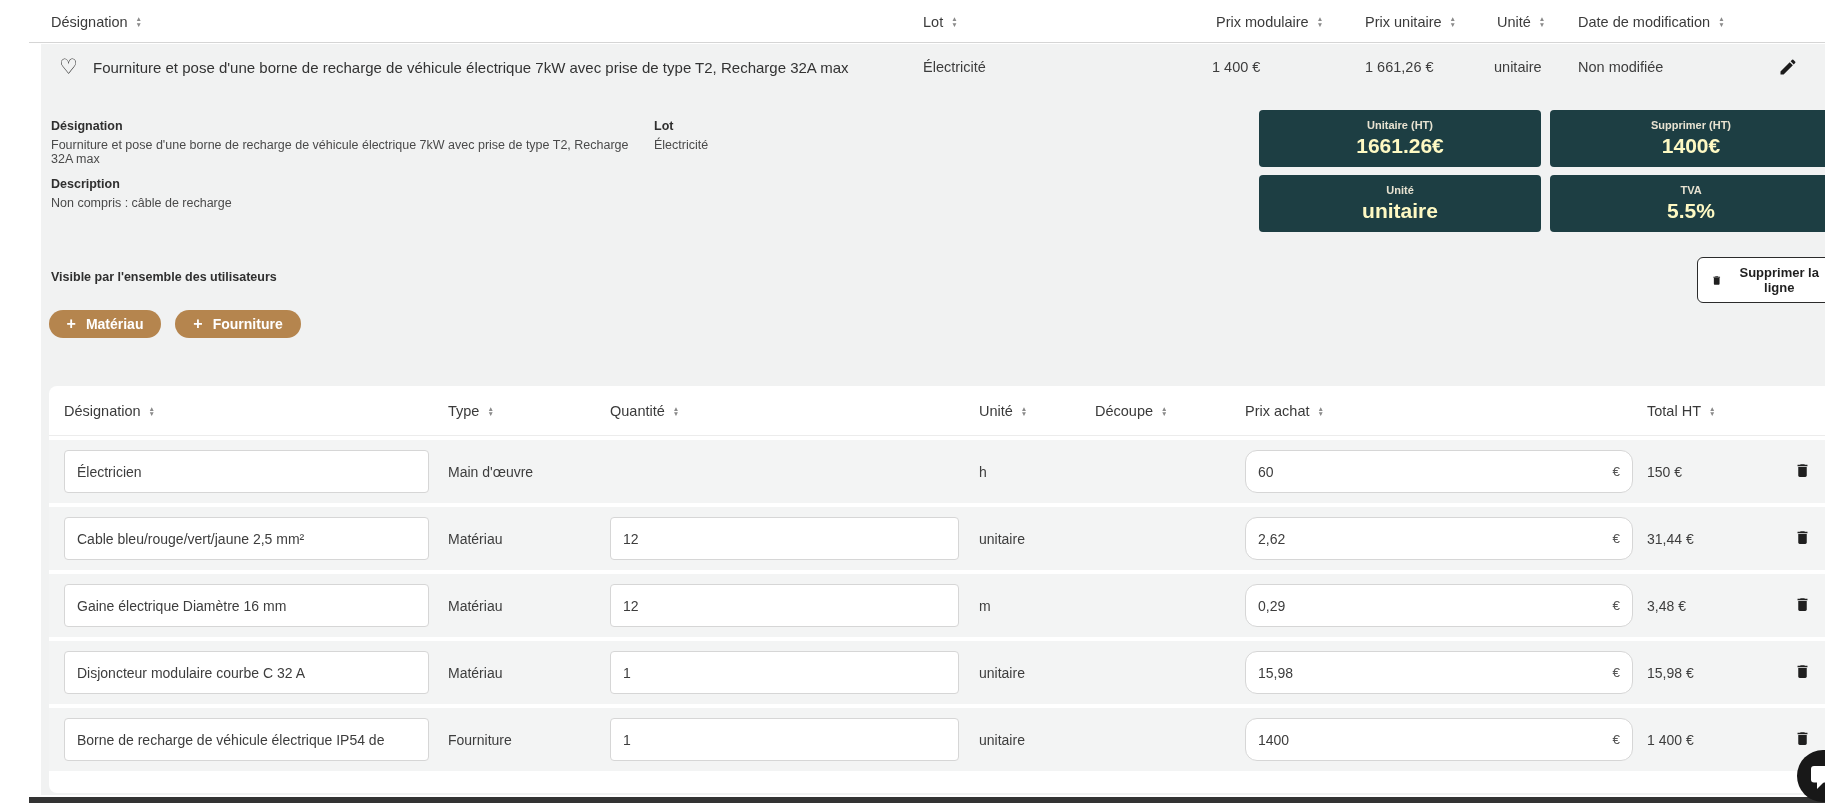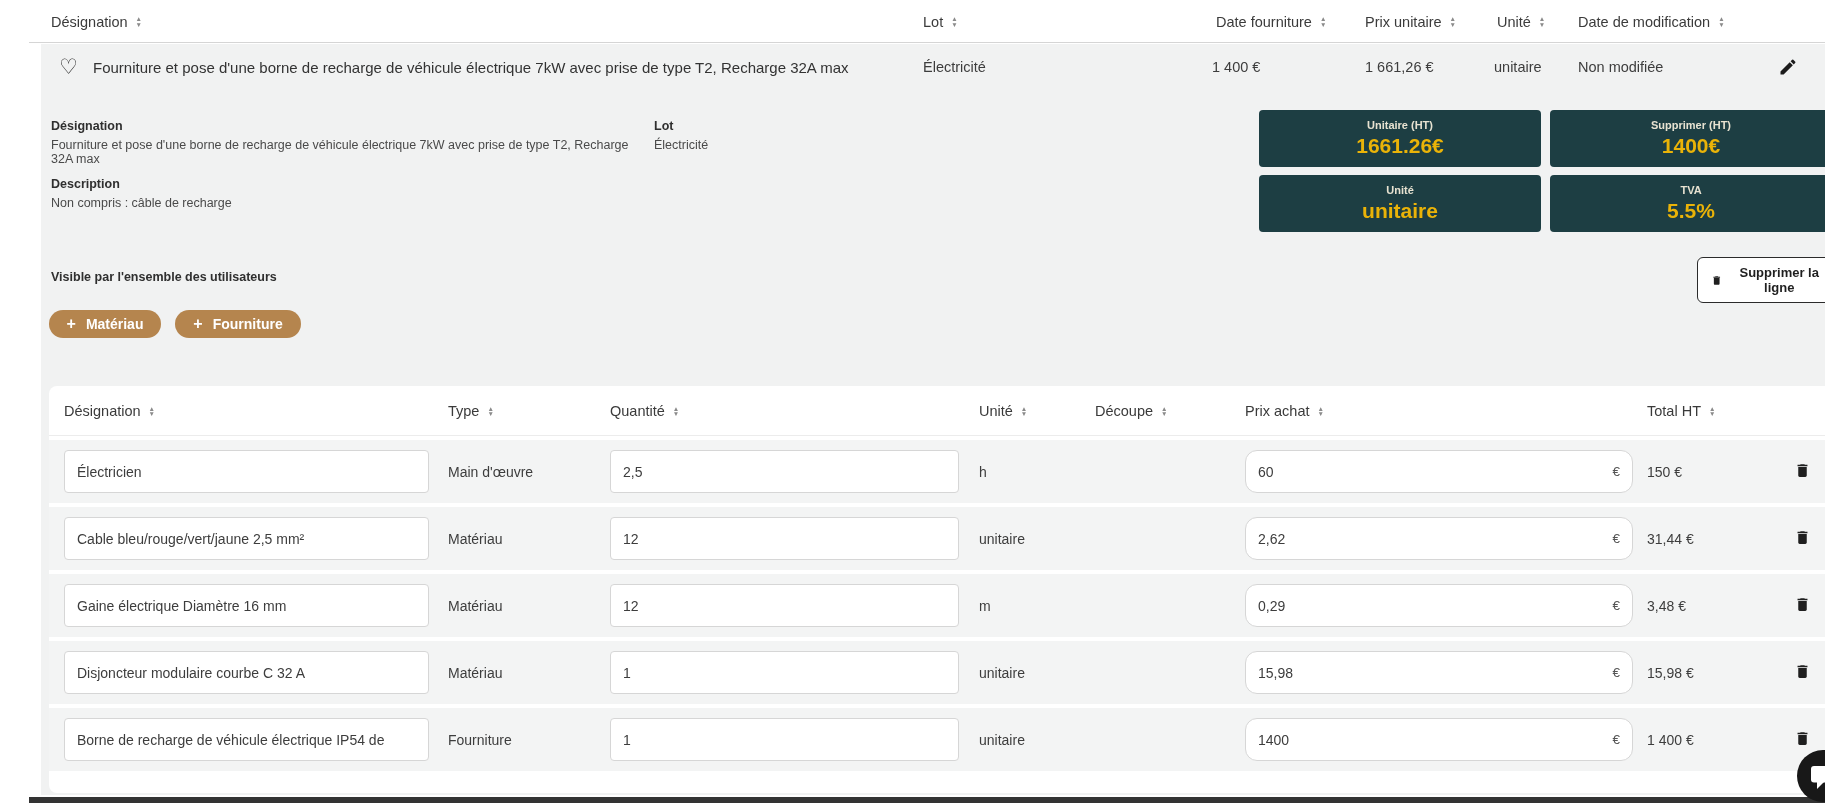--- a/index.html
+++ b/index.html
@@ -34,21 +34,21 @@
   .dlabel { position:absolute; font-size:12.5px; font-weight:bold; color:#2f2f2f; }
   .dvalue { position:absolute; font-size:12.5px; color:#4a4a4a; }
 
   
   .stats { position:absolute; left:1218px; top:66px; width:573px; height:122px;
     display:grid; grid-template-columns:282px 282px; grid-auto-rows:57px;
     column-gap:9px; row-gap:8px; }
   .stat { background:#1d3e43; border-radius:4px; display:flex; flex-direction:column;
     align-items:center; justify-content:center; gap:3px; }
   .stat .slabel { font-size:11px; font-weight:bold; color:#e7e2d1; }
-  .stat .svalue { font-size:21px; font-weight:bold; color:#eab308; line-height:1.1; }
+  .stat .svalue { font-size:21px; font-weight:bold; color:#fef9c3; line-height:1.1; }
 
   .visibility { position:absolute; left:10px; top:226px; font-size:12.5px;
     font-weight:bold; color:#2f2f2f; }
 
   
   .pill { position:absolute; top:266px; height:28px; border:none; border-radius:15px;
     background:#b5854e; color:#ffffff; font-weight:bold; font-size:14px;
     font-family:"Liberation Sans", sans-serif; cursor:pointer;
     display:flex; align-items:center; justify-content:center; gap:10px; }
   .pill .plus { font-size:16px; font-weight:bold; line-height:1; }
@@ -102,21 +102,21 @@
         </span>
     </div>
     <div class="th" style="left:894px">
       <span>Lot</span>
       <span class="sort">
           <i>▲</i>
           <i>▼</i>
         </span>
     </div>
     <div class="th" style="left:1187px">
-      <span>Date fourniture</span>
+      <span>Prix modulaire</span>
       <span class="sort">
           <i>▲</i>
           <i>▼</i>
         </span>
     </div>
     <div class="th" style="left:1336px">
       <span>Prix unitaire</span>
       <span class="sort">
           <i>▲</i>
           <i>▼</i>
@@ -259,21 +259,20 @@
           <span class="sort">
               <i>▲</i>
               <i>▼</i>
             </span>
         </div>
       </div>
 
       <div class="srow">
         <input class="tinput in-designation" value="Électricien" style="">
         <div class="cell-text" style="left:399px">Main d'œuvre</div>
-        <input class="tinput in-quantite" value="2,5" style="">
         <div class="cell-text" style="left:930px">h</div>
         <div class="price-box">
           <input value="60" style="">
           <span class="euro">€</span>
         </div>
         <div class="cell-text" style="left:1598px">150 €</div>
         <button class="trash-btn">
           <svg width="17" height="19" viewBox="0 0 24 24">
               <path fill="#1f1f1f" d="M6 19c0 1.1.9 2 2 2h8c1.1 0 2-.9 2-2V7H6v12zM19 4h-3.5l-1-1h-5l-1 1H5v2h14V4z"></path>
             </svg>

